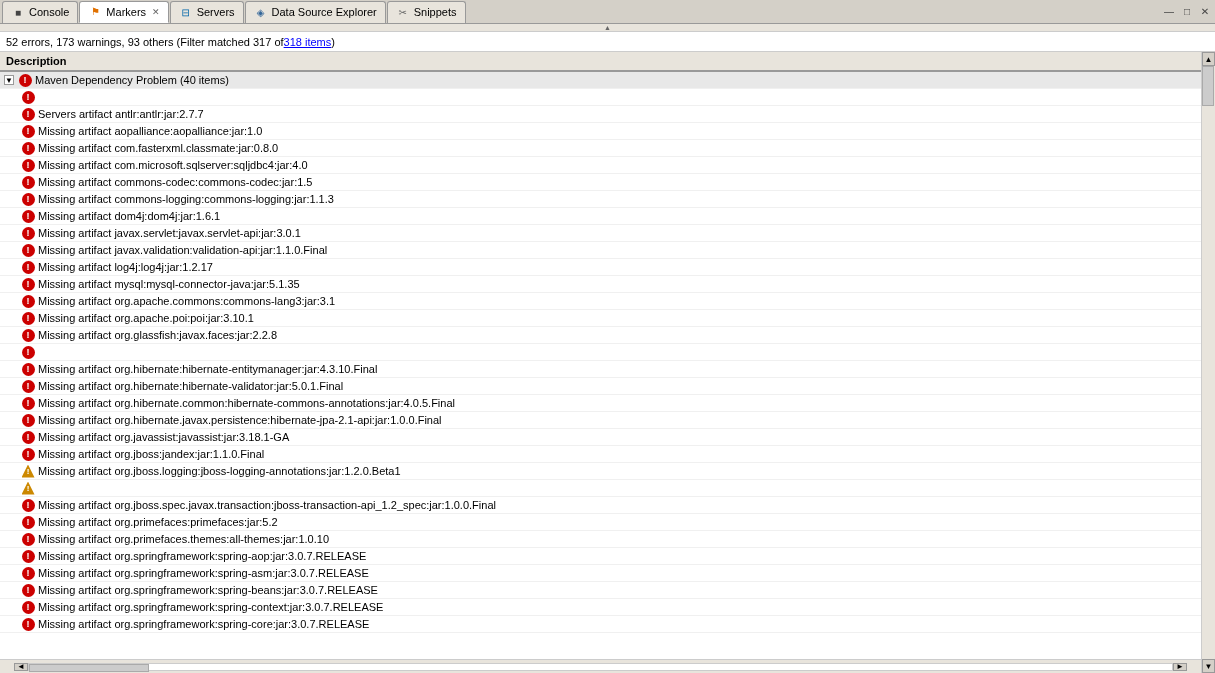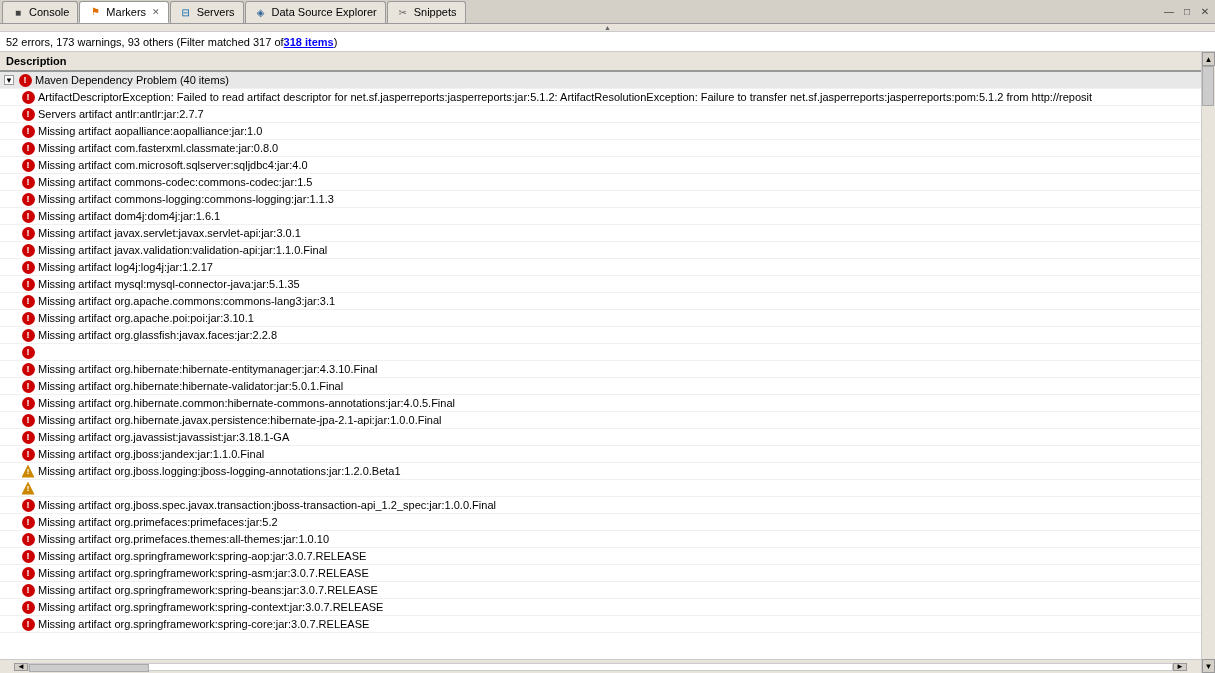--- a/index.html
+++ b/index.html
@@ -80,21 +80,20 @@
       padding: 2px 6px;
       font-size: 11px;
       height: 20px;
       display: flex;
       align-items: center;
     }
     .status-bar a {
       color: #0000ff;
       text-decoration: underline;
       cursor: pointer;
-      font-weight: bold;
     }
 
     
     .col-header {
       background: #e8e4dc;
       border-bottom: 2px solid #999;
       padding: 2px 6px;
       font-size: 11px;
       font-weight: bold;
       height: 20px;
@@ -300,21 +299,20 @@
               <div class="error-circle">!</div>
             </span>
             <span>Maven Dependency Problem (40 items)</span>
           </div>
 
           <div class="list-row">
             <span class="group-indent"></span>
             <span class="row-icon">
                 <div class="error-circle">!</div>
               </span>
-            <span>ArtifactDescriptorException: Failed to read artifact descriptor for net.sf.jasperreports:jasperreports:jar:5.1.2: ArtifactResolutionException: Failure to transfer net.sf.jasperreports:jasperreports:pom:5.1.2 from http://reposit</span>
           </div>
           <div class="list-row">
             <span class="group-indent"></span>
             <span class="row-icon">
                 <div class="error-circle">!</div>
               </span>
             <span>Servers artifact antlr:antlr:jar:2.7.7</span>
           </div>
           <div class="list-row">
             <span class="group-indent"></span>

